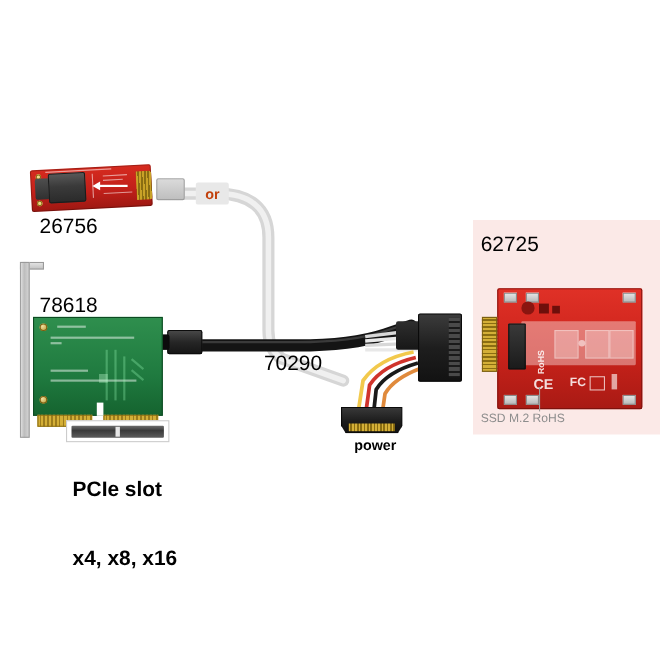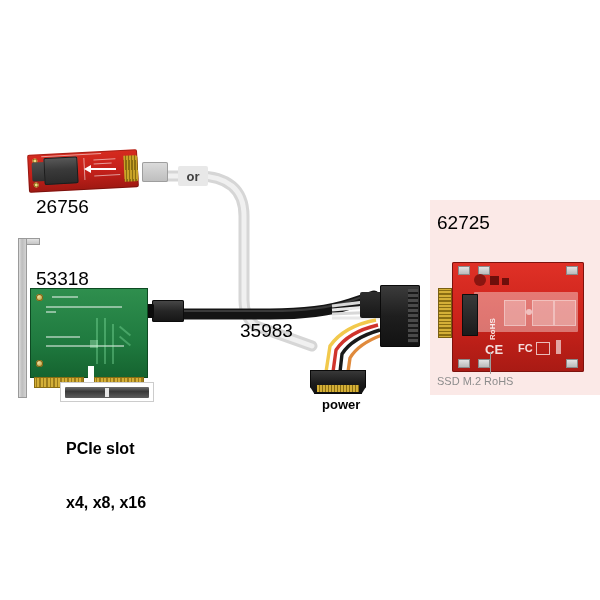--- a/index.html
+++ b/index.html
@@ -94,21 +94,21 @@
   
   #gray-cable-svg { left: 140px; top: 150px; }
   #or-chip {
     left: 178px; top: 166px;
     width: 30px; height: 20px;
     background: #e8e8e8;
     border-radius: 2px;
     display: flex; align-items: center; justify-content: center;
   }
   #or-chip span {
-    font-size: 13px; font-weight: bold; color: #404040;
+    font-size: 13px; font-weight: bold; color: #c2410c;
     font-family: "Liberation Sans", sans-serif;
   }
   .gray-plug {
     position: absolute;
     background: linear-gradient(180deg,#dcdcdc,#bdbdbd);
     border-radius: 2px;
     box-shadow: inset 0 0 0 1px #9e9e9e;
   }
 
   
@@ -285,21 +285,21 @@
     background: #9e9e9e;
     width: 1px;
   }
 
   
   #lbl-62721 { left: 36px; top: 196px; font-size: 19px; }
   #lbl-89458 { left: 36px; top: 268px; font-size: 19px; }
   #lbl-84819 { left: 240px; top: 320px; font-size: 19px; }
   #lbl-62725 { left: 437px; top: 212px; font-size: 19px; }
   #lbl-power { left: 322px; top: 398px; font-size: 13px; font-weight: bold; }
-  #lbl-pcie  { left: 66px;  top: 404px; font-size: 16px; font-weight: bold; }
+  #lbl-pcie  { left: 66px;  top: 392px; font-size: 19px; font-weight: bold; }
   #lbl-ssd   { left: 437px; top: 375px; font-size: 11px; color: #8d8d8d; }
 </style>
 </head>
 <body>
 
 <div id="stage">
 
   <div class="abs" id="pink-panel"></div>
 
   <div class="abs" id="card-62721">
@@ -408,22 +408,22 @@
     <div class="cert-mark" style="left:36px;top:78px;transform:rotate(-90deg);transform-origin:0 0;">RoHS</div>
     <div class="cert-mark" style="left:33px;top:80px;font-size:13px;">CE</div>
     <div class="cert-mark" style="left:66px;top:80px;font-size:11px;">FC</div>
     <div style="position:absolute;left:84px;top:80px;width:12px;height:11px;border:1px solid rgba(255,255,255,.7);"></div>
     <div style="position:absolute;left:104px;top:78px;width:5px;height:14px;background:rgba(255,255,255,.6);"></div>
   </div>
 
   <div class="pointer" style="left:490px;top:352px;height:22px;"></div>
 
   <div class="lbl" id="lbl-62721">26756</div>
-  <div class="lbl" id="lbl-89458">53318</div>
-  <div class="lbl" id="lbl-84819">35983</div>
+  <div class="lbl" id="lbl-89458">78618</div>
+  <div class="lbl" id="lbl-84819">70290</div>
   <div class="lbl" id="lbl-62725">62725</div>
   <div class="lbl" id="lbl-power">power</div>
   <div class="lbl" id="lbl-ssd">SSD M.2 RoHS</div>
 
   <div class="lbl" id="lbl-pcie">
     <div>PCIe slot</div>
     <div>x4, x8, x16</div>
   </div>
 
 </div>

